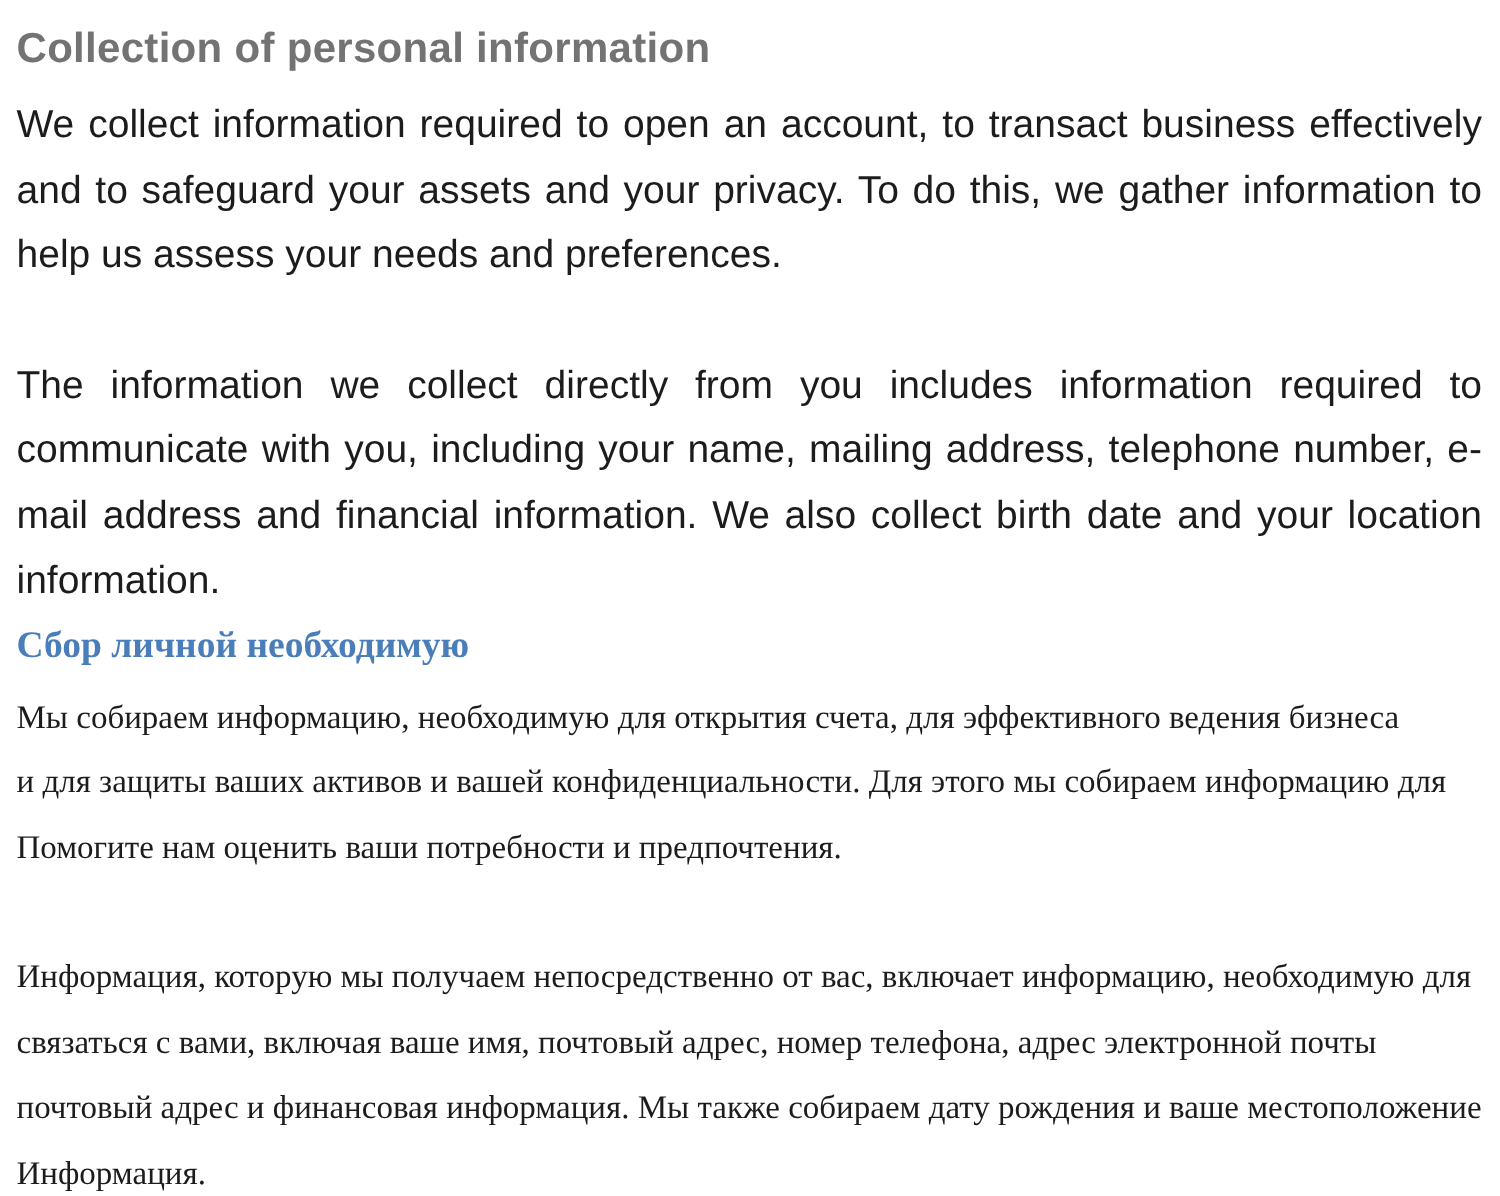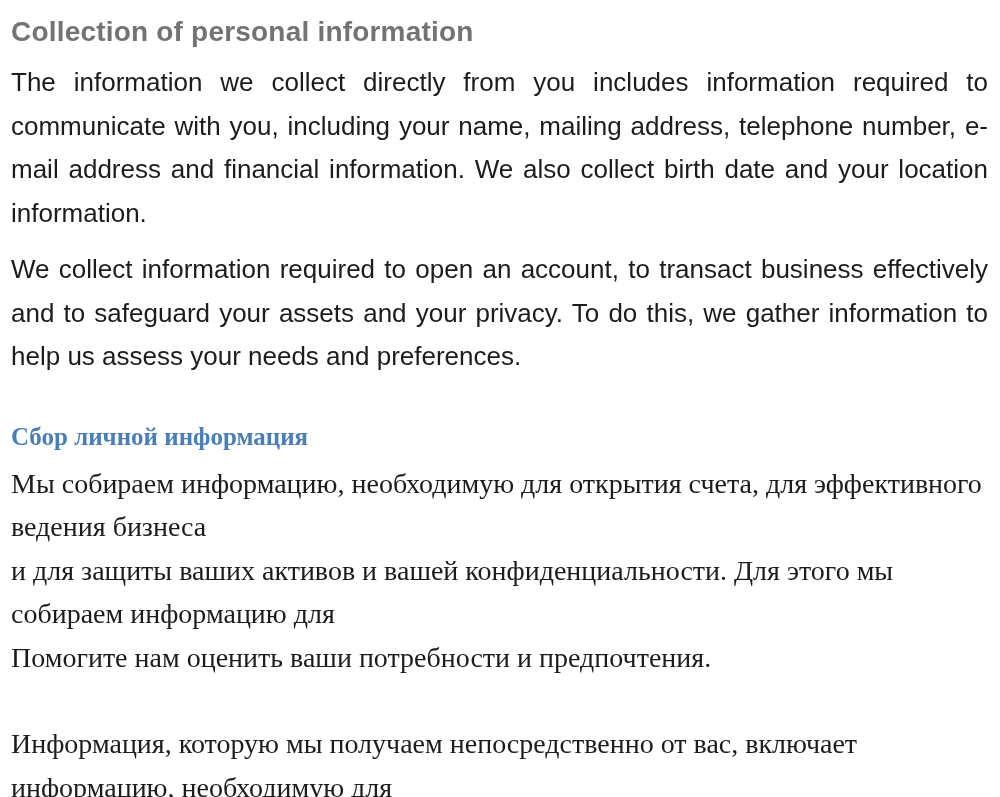--- a/index.html
+++ b/index.html
@@ -37,42 +37,42 @@
   }
   .ru-heading {
     font-family: "Liberation Serif", serif;
     font-size: 25px;
     line-height: 30px;
     font-weight: bold;
     margin: 7px 0 0 0;
   }
   .ru-para {
     font-family: "Liberation Serif", serif;
-    font-size: 28px;
+    font-size: 22px;
     line-height: 43.5px;
     text-align: left;
     white-space: pre-line;
     margin: 10px 0 43px 0;
   }
   .ru-para.last {
     margin-bottom: 0;
   }
 </style>
 </head>
 <body>
 
 <div class="page" style="color: rgb(28, 28, 28);">
 
   <h1 class="en-heading" style="color: #737373;">Collection of personal information</h1>
 
+  <p class="en-para">We collect information required to open an account, to transact business effectively and to safeguard your assets and your privacy. To do this, we gather information to help us assess your needs and preferences.</p>
+
   <p class="en-para last">The information we collect directly from you includes information required to communicate with you, including your name, mailing address, telephone number, e-mail address and financial information. We also collect birth date and your location information.</p>
 
-  <p class="en-para">We collect information required to open an account, to transact business effectively and to safeguard your assets and your privacy. To do this, we gather information to help us assess your needs and preferences.</p>
-
-  <h2 class="ru-heading" style="color: rgb(74, 126, 187);">Сбор личной информация</h2>
+  <h2 class="ru-heading" style="color: rgb(74, 126, 187);">Сбор личной необходимую</h2>
 
   <p class="ru-para">Мы собираем информацию, необходимую для открытия счета, для эффективного ведения бизнеса
 и для защиты ваших активов и вашей конфиденциальности. Для этого мы собираем информацию для
 Помогите нам оценить ваши потребности и предпочтения.</p>
 
   <p class="ru-para last">Информация, которую мы получаем непосредственно от вас, включает информацию, необходимую для
 связаться с вами, включая ваше имя, почтовый адрес, номер телефона, адрес электронной почты
 почтовый адрес и финансовая информация. Мы также собираем дату рождения и ваше местоположение
 Информация.</p>
 

